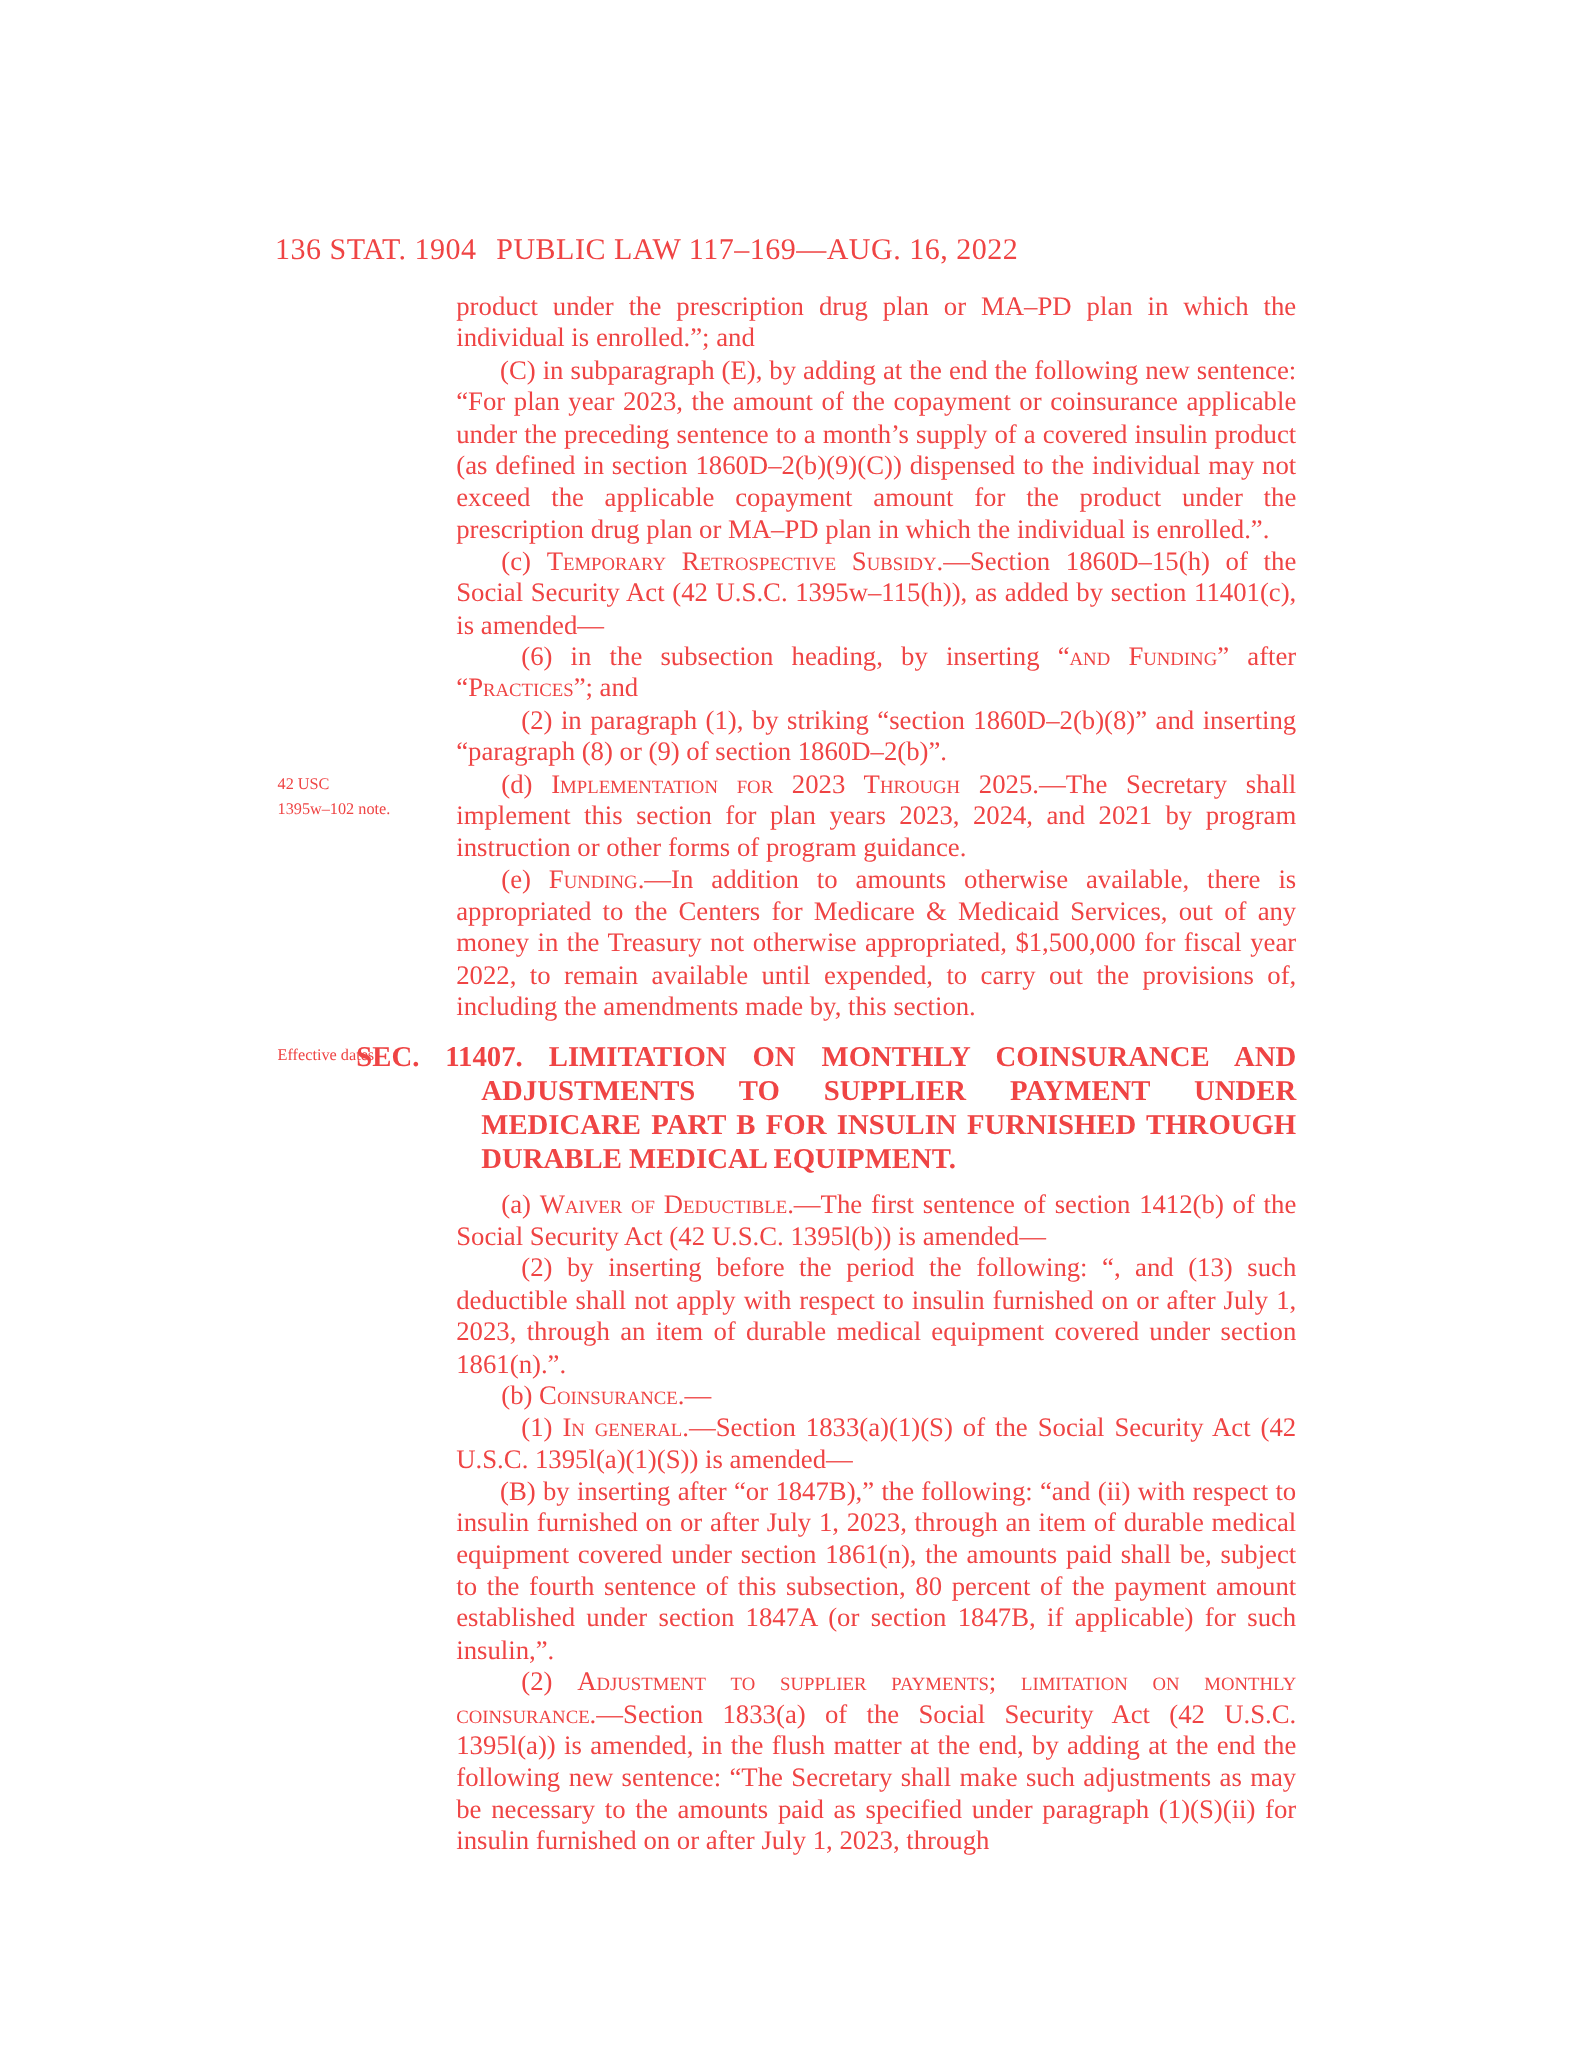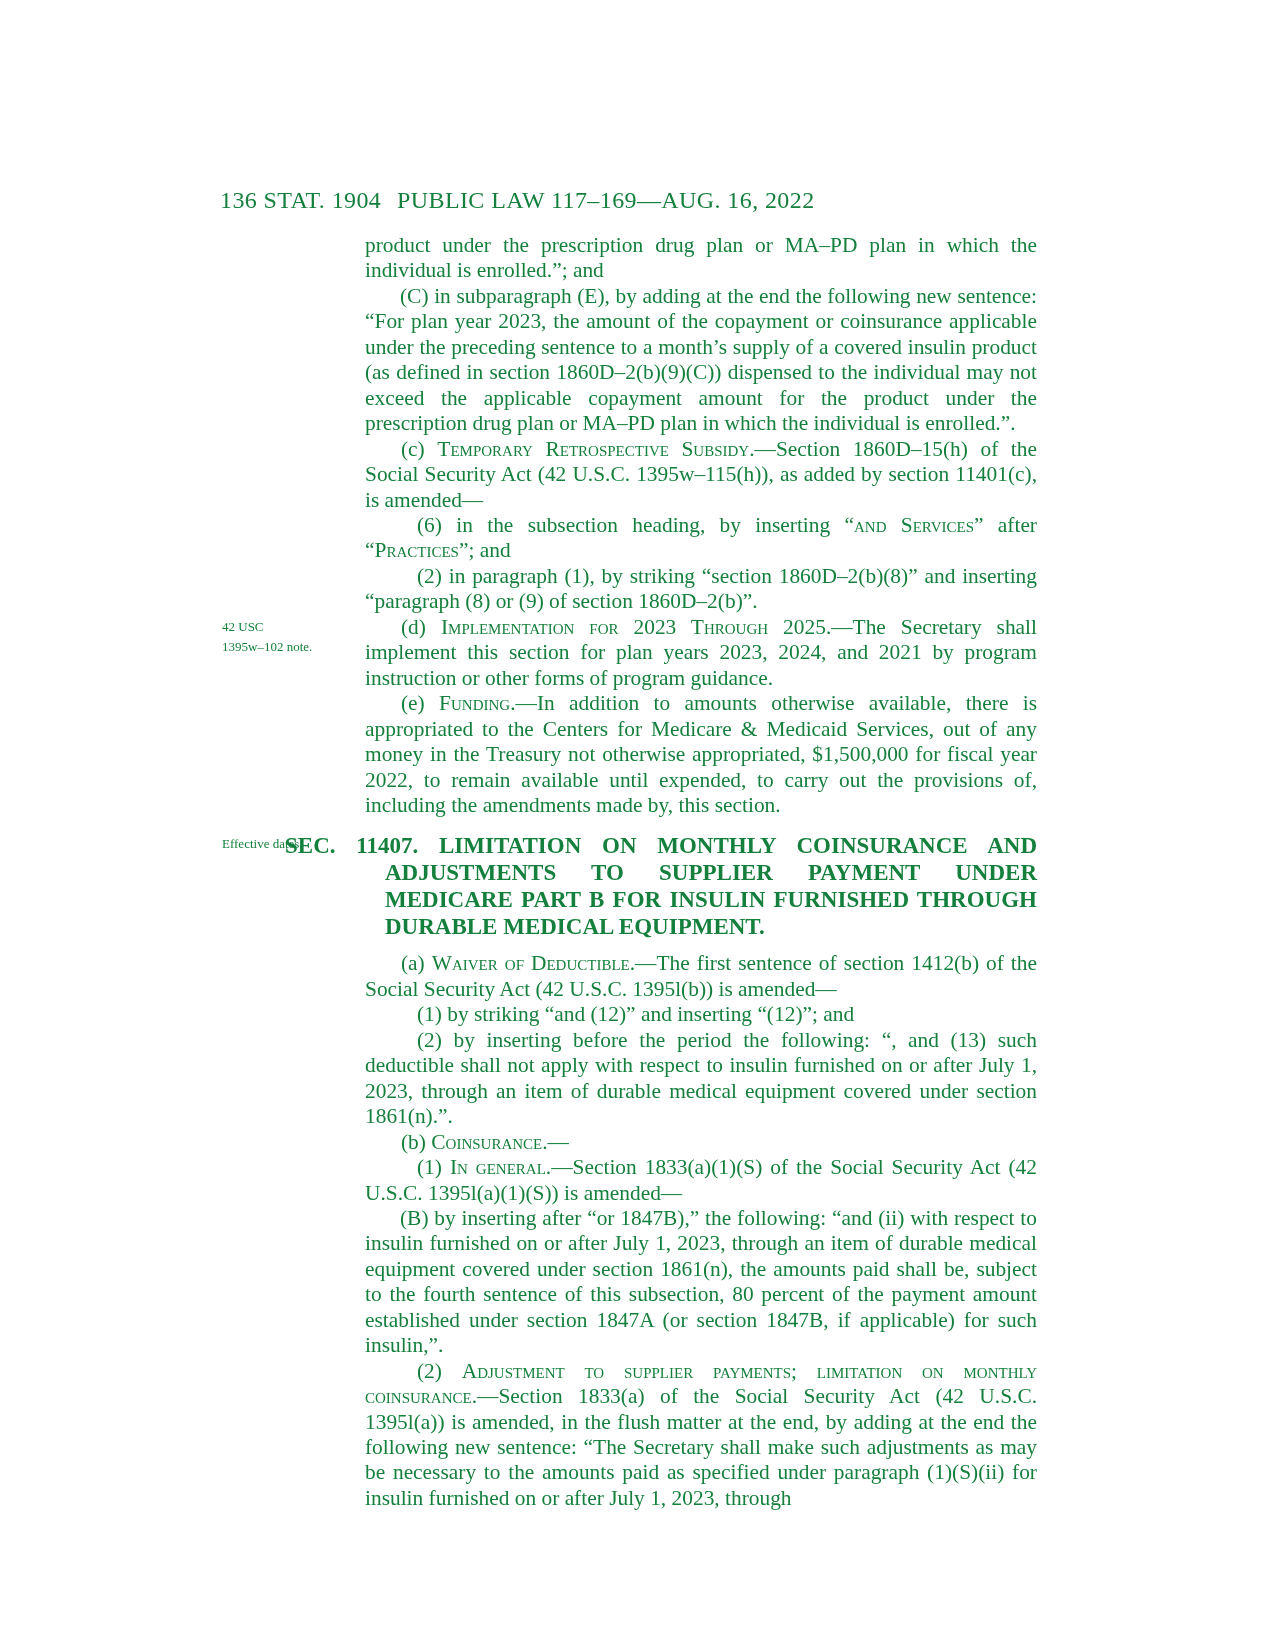--- a/index.html
+++ b/index.html
@@ -1,21 +1,21 @@
 <!DOCTYPE html>
 <html lang="en"><head>
 <meta charset="utf-8">
 <style>
   html, body { margin: 0; padding: 0; background: #ffffff; }
   #page {
     position: relative;
     width: 1275px;
     height: 1650px;
     background: #ffffff;
-    color: #15803d;
+    color: #ef4444;
     font-family: "Liberation Serif", "DejaVu Serif", serif;
     overflow: hidden;
   }
   
   .hdr-stat {
     position: absolute;
     left: 220px; top: 187px;
     font-size: 24px; line-height: 26px;
     letter-spacing: 0.4px;
     white-space: nowrap;
@@ -76,27 +76,26 @@
     <div>1395w–102 note.</div>
   </div>
   <div class="margin-note" style="top: 834.422px;">
     <div>Effective dates.</div>
   </div>
 
   <div id="body-col">
     <p class="p2 noindent"><span>product under the prescription drug plan or MA–PD plan in which the individual is enrolled.”; and</span></p>
     <p class="p2"><span>(C) in subparagraph (E), by adding at the end the following new sentence: “For plan year 2023, the amount of the copayment or coinsurance applicable under the preceding sentence to a month’s supply of a covered insulin product (as defined in section 1860D–2(b)(9)(C)) dispensed to the individual may not exceed the applicable copayment amount for the product under the prescription drug plan or MA–PD plan in which the individual is enrolled.”.</span></p>
     <p class="p0"><span>(c) </span><span class="sc">Temporary Retrospective Subsidy</span><span>.—Section 1860D–15(h) of the Social Security Act (42 U.S.C. 1395w–115(h)), as added by section 11401(c), is amended—</span></p>
-    <p class="p1"><span>(6) in the subsection heading, by inserting “</span><span class="sc">and Services</span><span>” after “</span><span class="sc">Practices</span><span>”; and</span></p>
+    <p class="p1"><span>(6) in the subsection heading, by inserting “</span><span class="sc">and Funding</span><span>” after “</span><span class="sc">Practices</span><span>”; and</span></p>
     <p class="p1"><span>(2) in paragraph (1), by striking “section 1860D–2(b)(8)” and inserting “paragraph (8) or (9) of section 1860D–2(b)”.</span></p>
     <p class="p0" id="para-d"><span>(d) </span><span class="sc">Implementation for 2023 Through 2025</span><span>.—The Secretary shall implement this section for plan years 2023, 2024, and 2021 by program instruction or other forms of program guidance.</span></p>
     <p class="p0"><span>(e) </span><span class="sc">Funding</span><span>.—In addition to amounts otherwise available, there is appropriated to the Centers for Medicare &amp; Medicaid Services, out of any money in the Treasury not otherwise appropriated, $1,500,000 for fiscal year 2022, to remain available until expended, to carry out the provisions of, including the amendments made by, this section.</span></p>
     <p class="sec-heading" id="sec-11407"><span>SEC. 11407. LIMITATION ON MONTHLY COINSURANCE AND ADJUSTMENTS TO SUPPLIER PAYMENT UNDER MEDICARE PART B FOR INSULIN FURNISHED THROUGH DURABLE MEDICAL EQUIPMENT.</span></p>
     <p class="p0"><span>(a) </span><span class="sc">Waiver of Deductible</span><span>.—The first sentence of section 1412(b) of the Social Security Act (42 U.S.C. 1395l(b)) is amended—</span></p>
-    <p class="p1"><span>(1) by striking “and (12)” and inserting “(12)”; and</span></p>
     <p class="p1"><span>(2) by inserting before the period the following: “, and (13) such deductible shall not apply with respect to insulin furnished on or after July 1, 2023, through an item of durable medical equipment covered under section 1861(n).”.</span></p>
     <p class="p0"><span>(b) </span><span class="sc">Coinsurance</span><span>.—</span></p>
     <p class="p1"><span>(1) </span><span class="sc">In general</span><span>.—Section 1833(a)(1)(S) of the Social Security Act (42 U.S.C. 1395l(a)(1)(S)) is amended—</span></p>
     <p class="p2"><span>(B) by inserting after “or 1847B),” the following: “and (ii) with respect to insulin furnished on or after July 1, 2023, through an item of durable medical equipment covered under section 1861(n), the amounts paid shall be, subject to the fourth sentence of this subsection, 80 percent of the payment amount established under section 1847A (or section 1847B, if applicable) for such insulin,”.</span></p>
     <p class="p1"><span>(2) </span><span class="sc">Adjustment to supplier payments; limitation on monthly coinsurance</span><span>.—Section 1833(a) of the Social Security Act (42 U.S.C. 1395l(a)) is amended, in the flush matter at the end, by adding at the end the following new sentence: “The Secretary shall make such adjustments as may be necessary to the amounts paid as specified under paragraph (1)(S)(ii) for insulin furnished on or after July 1, 2023, through</span></p>
   </div>
 
 </div>
 
 </body></html>

